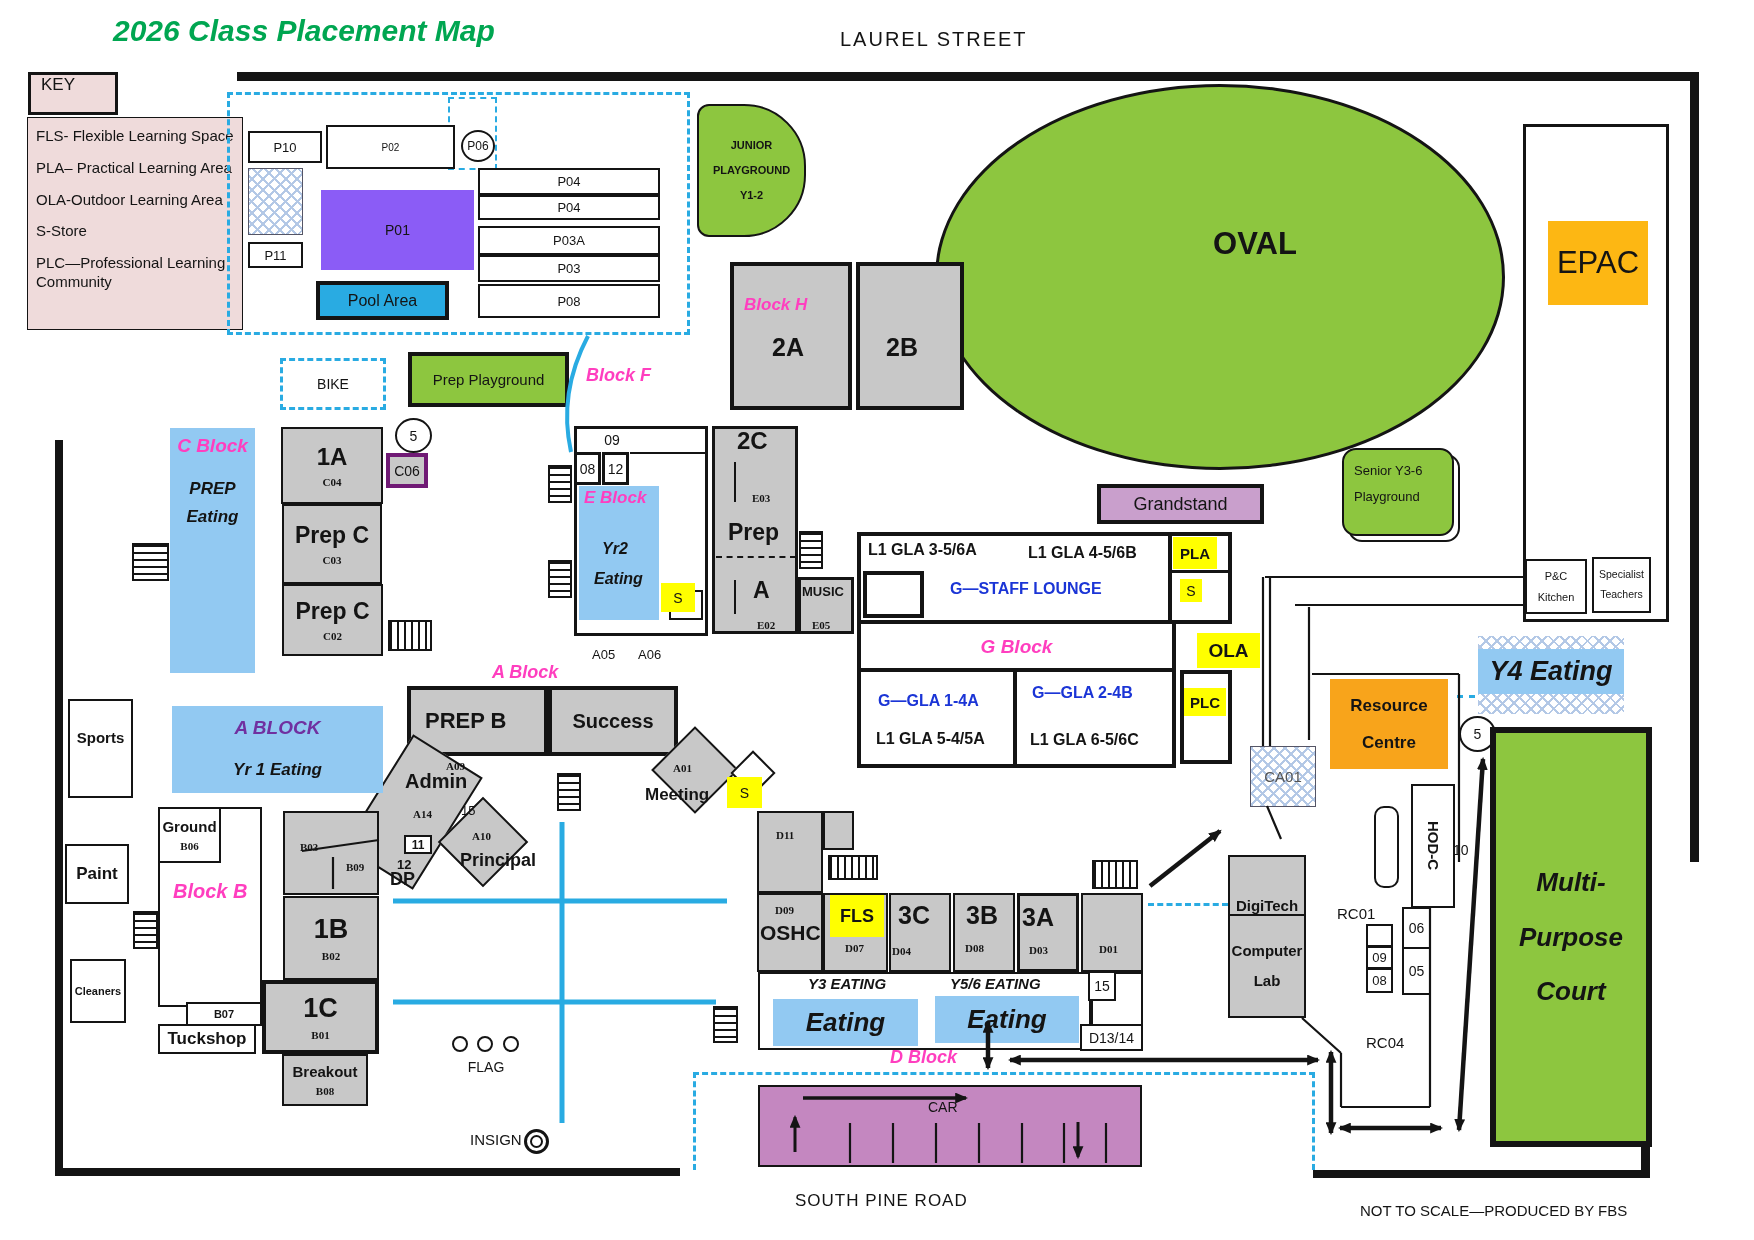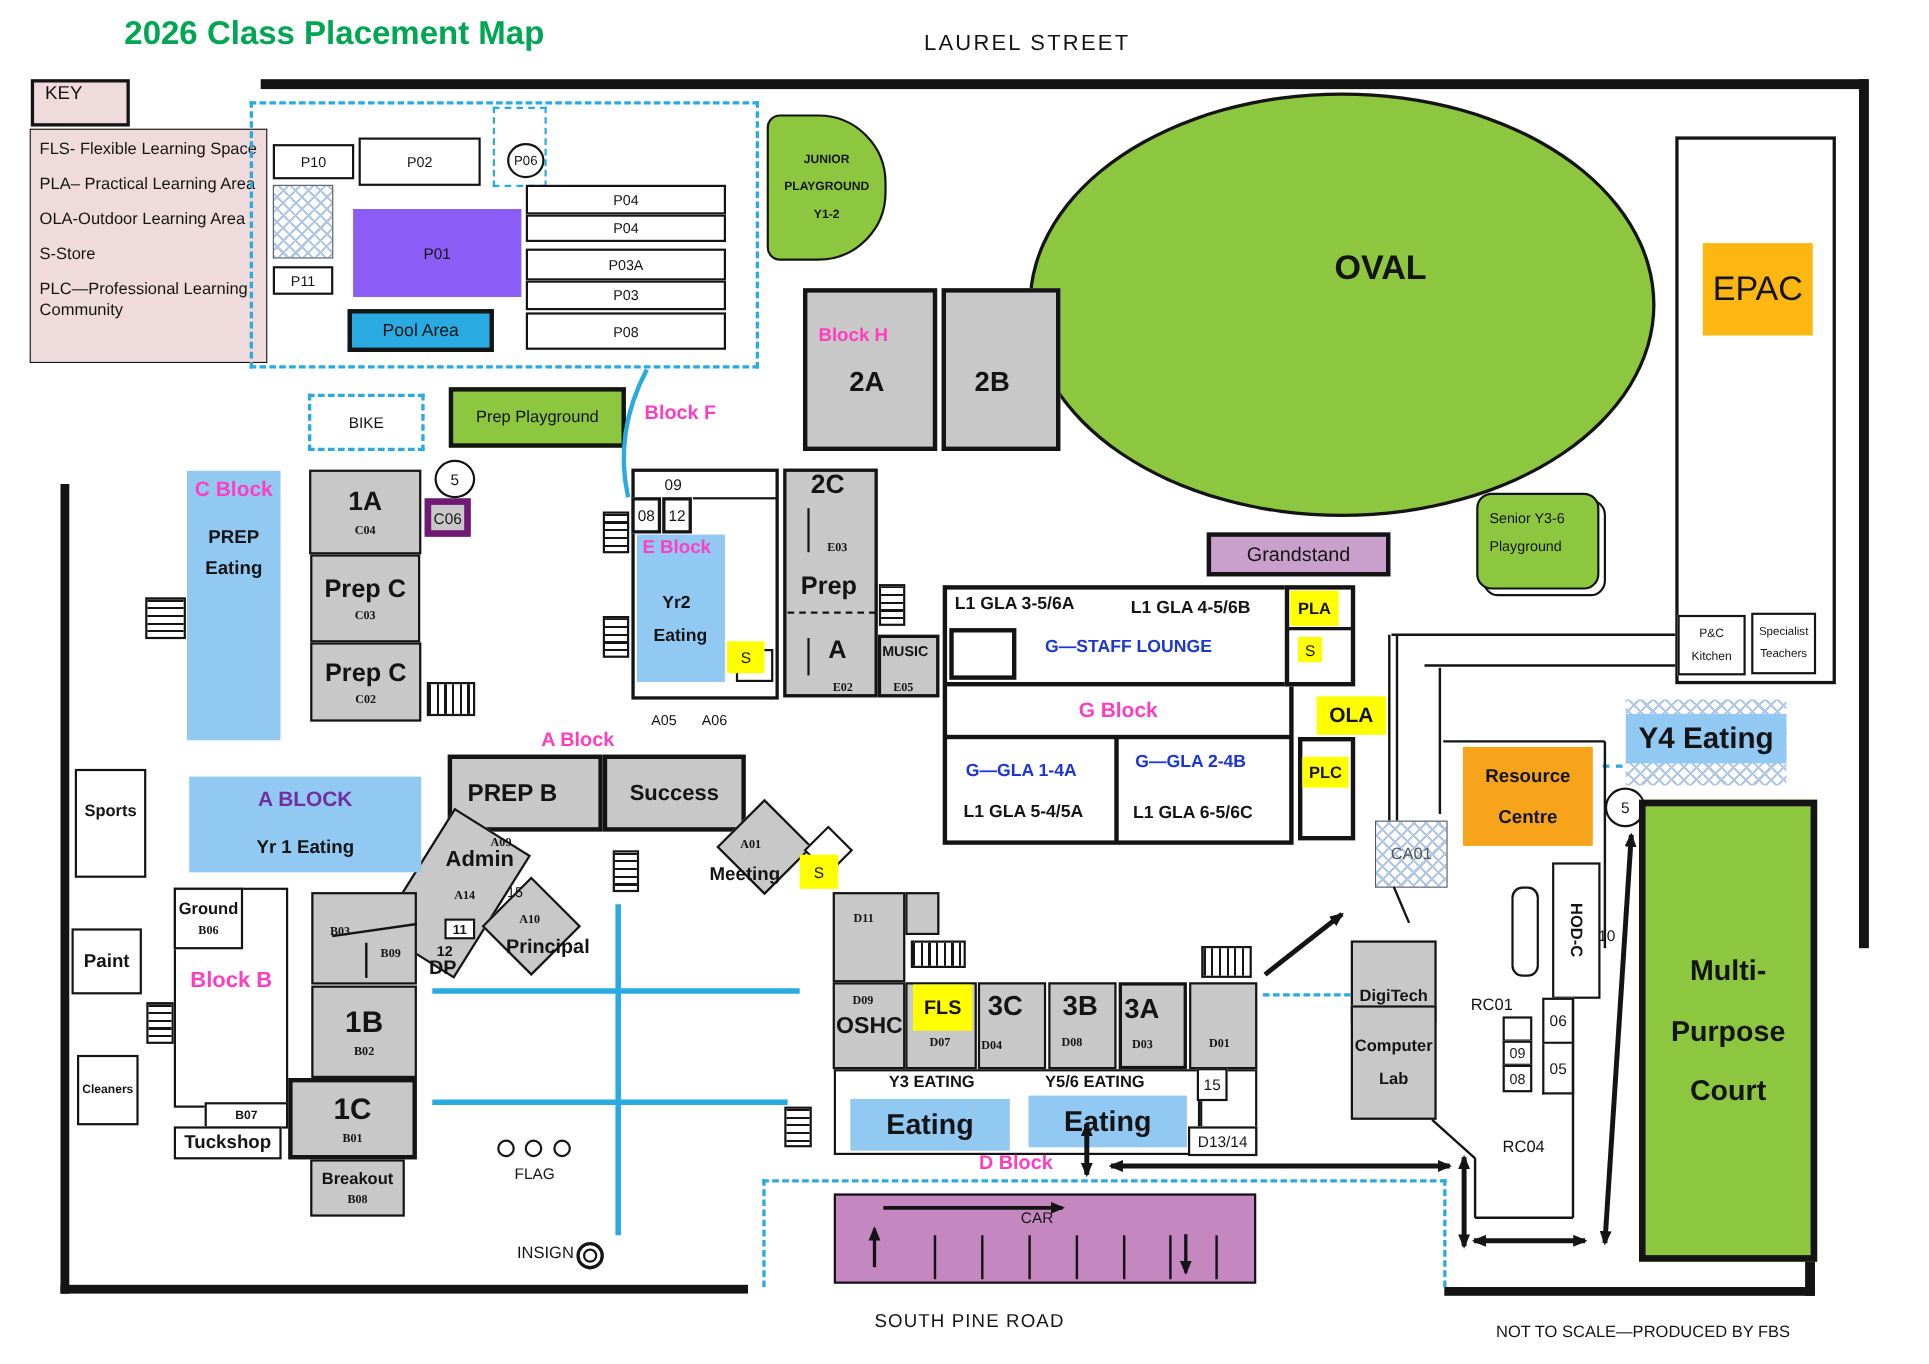--- a/index.html
+++ b/index.html
@@ -6,21 +6,21 @@
   #map{position:relative;width:1754px;height:1240px;background:#fff;overflow:hidden;
        font-family:"Liberation Sans",sans-serif;color:#141414;}
   .a{position:absolute;box-sizing:border-box;}
   .bx{position:absolute;box-sizing:border-box;background:#fff;border:2px solid #141414;}
   .g{background:#c8c8c8;}
   .grn{background:#8dc63f;}
   .lb{background:#92c9f2;}
   .yel{background:#ffff00;}
   .bar{position:absolute;background:#141414;}
   .t{position:absolute;white-space:nowrap;line-height:1.1;}
-  .b{font-weight:700;} .i{}
+  .b{font-weight:700;} .i{font-style:italic;}
   .pk{color:#ff3ebf;} .blt{color:#1b35d6;} .pu{color:#7030a0;}
   .fc{display:flex;flex-direction:column;align-items:center;justify-content:center;text-align:center;}
   .fcc{display:flex;align-items:center;justify-content:center;text-align:center;}
   .cd{font-size:11px;font-weight:700;margin-top:5px;font-family:Liberation Serif, serif;}
   .rm{font-weight:700;font-size:24px;}
   .dashc{position:absolute;box-sizing:border-box;border:3px dashed #29abe2;}
   .stH{position:absolute;box-sizing:border-box;border:2px solid #141414;
        background:repeating-linear-gradient(to bottom,#141414 0 2px,#fff 2px 7px);}
   .stV{position:absolute;box-sizing:border-box;border:2px solid #141414;
        background:repeating-linear-gradient(to right,#141414 0 2px,#fff 2px 7px);}
@@ -54,21 +54,21 @@
     <div style="margin-bottom:13px">FLS- Flexible Learning Space</div>
     <div style="margin-bottom:13px">PLA– Practical Learning Area</div>
     <div style="margin-bottom:13px">OLA-Outdoor Learning Area</div>
     <div style="margin-bottom:13px">S-Store</div>
     <div>PLC—Professional Learning Community</div>
   </div>
 
   <div class="dashc" style="left:227px;top:92px;width:463px;height:243px"></div>
   <div class="dashc" style="left:448px;top:97px;width:49px;height:73px;border-width:2.5px"></div>
   <div class="bx fcc" style="left:248px;top:131px;width:74px;height:32px;font-size:13px">P10</div>
-  <div class="bx fcc" style="left:326px;top:125px;width:111px;height:44px;font-size:13px">P02</div>
+  <div class="bx fcc" style="left:326px;top:125px;width:129px;height:44px;font-size:10px">P02</div>
   <div class="cir" style="left:461px;top:130px;width:34px;height:32px;font-size:12px">P06</div>
   <div class="hat" style="left:248px;top:168px;width:55px;height:67px"></div>
   <div class="a fcc" style="left:321px;top:190px;width:153px;height:80px;background:#8b5cf6;font-size:14px">P01</div>
   <div class="bx fcc" style="left:248px;top:242px;width:55px;height:26px;font-size:13px">P11</div>
   <div class="bx fcc" style="left:316px;top:281px;width:133px;height:39px;background:#29abe2;border-width:4px;font-size:16px">Pool Area</div>
   <div class="bx fcc" style="left:478px;top:168px;width:182px;height:27px;font-size:13px">P04</div>
   <div class="bx fcc" style="left:478px;top:195px;width:182px;height:25px;font-size:13px">P04</div>
   <div class="bx fcc" style="left:478px;top:226px;width:182px;height:29px;font-size:13px">P03A</div>
   <div class="bx fcc" style="left:478px;top:255px;width:182px;height:27px;font-size:13px">P03</div>
   <div class="bx fcc" style="left:478px;top:284px;width:182px;height:34px;font-size:13px">P08</div>
@@ -150,21 +150,21 @@
     <span class="cd">C04</span>
   </div>
   <div class="bx g fc" style="left:282px;top:504px;width:100px;height:80px">
     <span class="rm" style="font-size:23px">Prep C</span>
     <span class="cd">C03</span>
   </div>
   <div class="bx g fc" style="left:282px;top:584px;width:101px;height:72px">
     <span class="rm" style="font-size:23px">Prep C</span>
     <span class="cd">C02</span>
   </div>
-  <div class="a fcc g" style="left:386px;top:453px;width:42px;height:35px;font-size:14px;border:6px solid #701a75">C06</div>
+  <div class="a fcc g" style="left:386px;top:453px;width:42px;height:35px;font-size:14px;border:4px solid #701a75">C06</div>
   <div class="cir" style="left:395px;top:418px;width:37px;height:35px;font-size:14px">5</div>
 
   <div class="a lb" style="left:170px;top:428px;width:85px;height:245px"></div>
   <div class="a fcc b i pk" style="left:172px;top:434px;width:81px;height:24px;font-size:19px">C Block</div>
   <div class="a fcc b i" style="left:172px;top:478px;width:81px;height:22px;font-size:17px">PREP</div>
   <div class="a fcc b i" style="left:172px;top:506px;width:81px;height:22px;font-size:17px">Eating</div>
 
   <div class="stH" style="left:132px;top:543px;width:37px;height:38px"></div>
   <div class="stV" style="left:388px;top:620px;width:44px;height:31px"></div>
   <div class="stH" style="left:548px;top:465px;width:24px;height:38px"></div>

